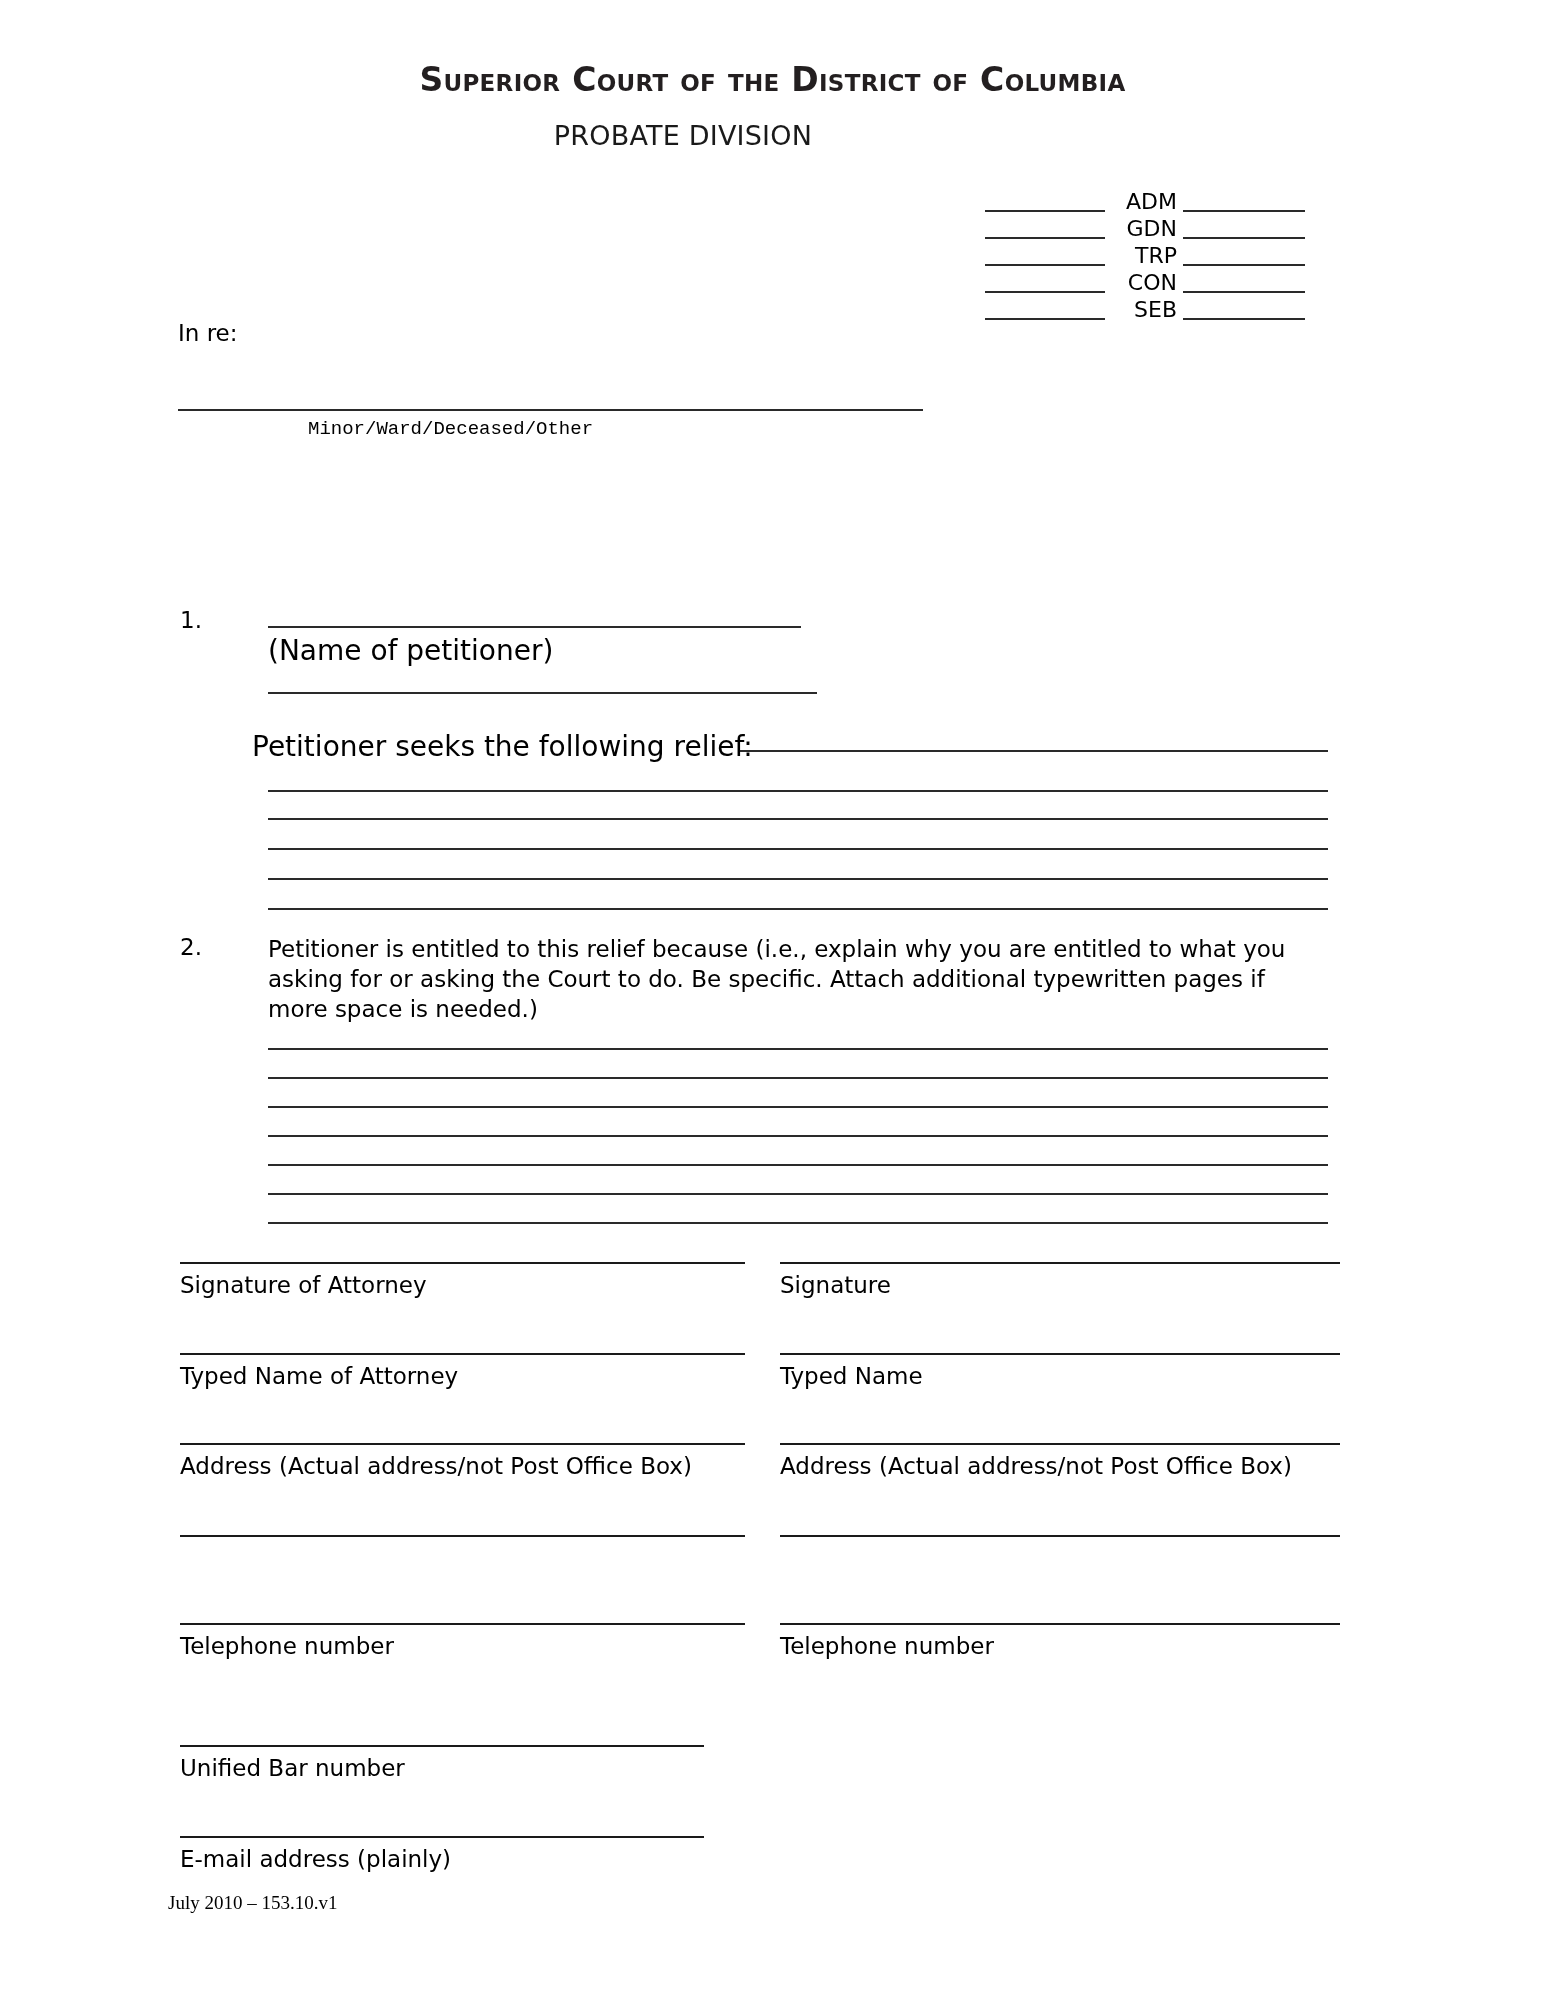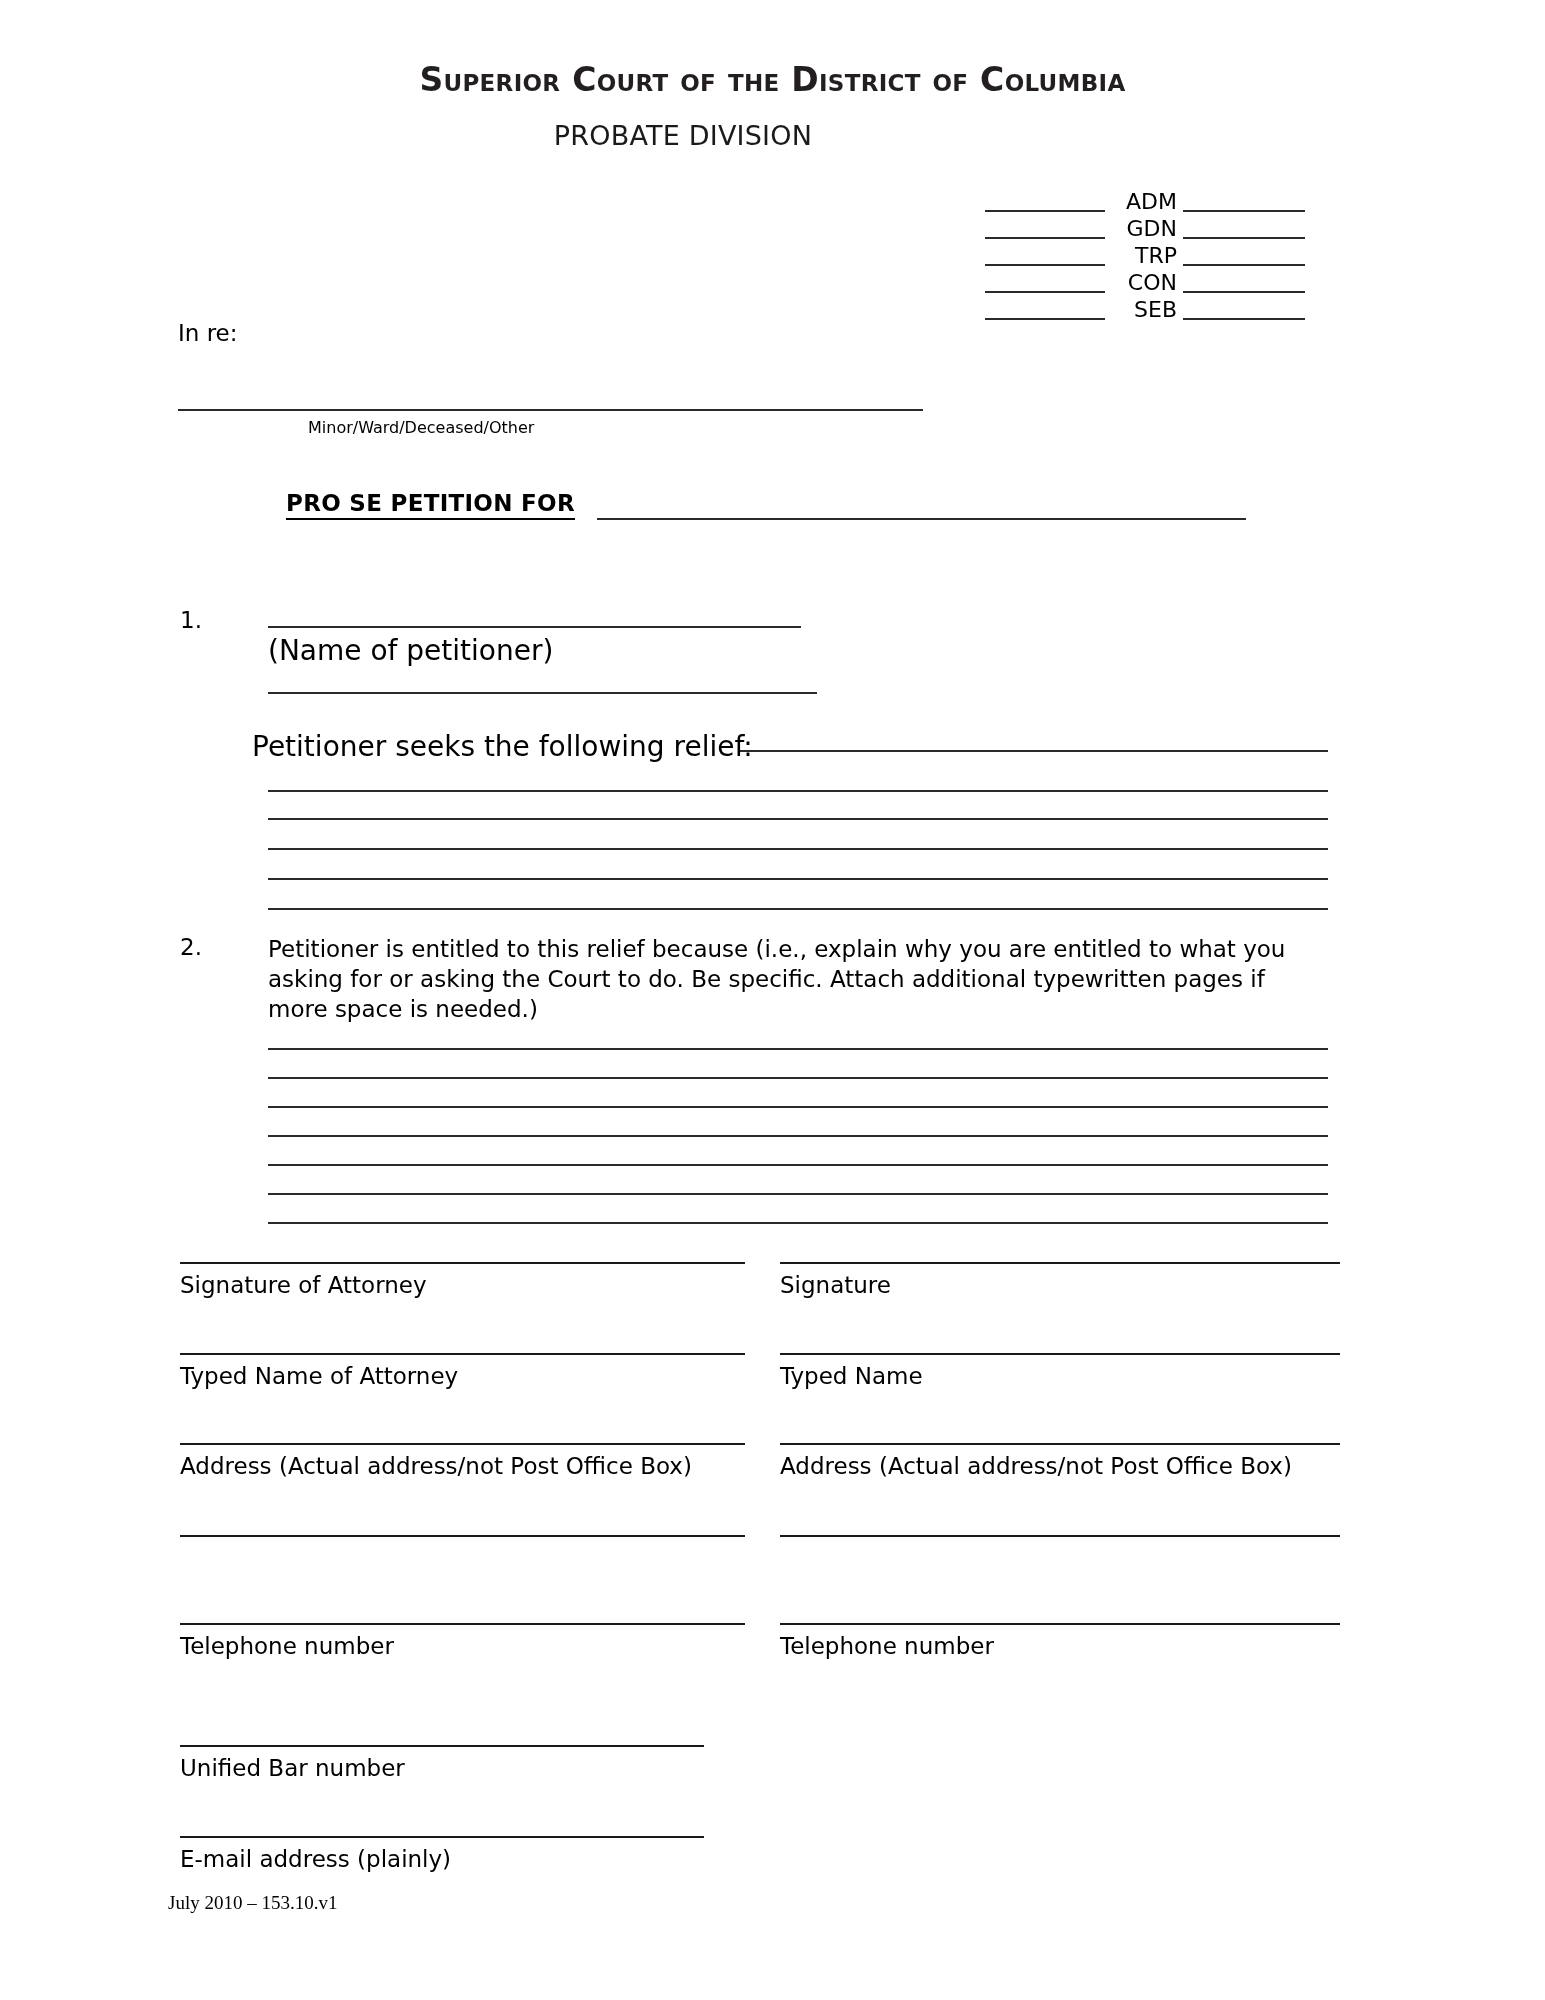--- a/index.html
+++ b/index.html
@@ -86,21 +86,22 @@
     position: absolute;
     left: 178px;
     top: 409px;
     width: 745px;
     border-bottom: 2px solid #2a2a2a;
   }
   .inre-caption {
     position: absolute;
     left: 308px;
     top: 418px;
-    font-size: 16px;
+    font-size: 19px;
+    font-family: Liberation Mono, monospace;
   }
 
   
   .petition-head {
     position: absolute;
     left: 286px;
     top: 490px;
     width: 960px;
     display: flex;
     align-items: flex-end;
@@ -205,24 +206,20 @@
       <span class="code-rule"></span>
       <span class="code-label">SEB</span>
       <span class="code-rule right"></span>
     </div>
   </div>
 
   <div class="inre">In re:</div>
   <div class="inre-rule"></div>
   <div class="inre-caption">Minor/Ward/Deceased/Other</div>
 
-  <div class="petition-head">
-    <span class="ph-label">PRO SE PETITION FOR</span>
-    <span class="ph-rule"></span>
-  </div>
 
   <div class="item-num" style="left:180px; top:607px;">1.</div>
   <div class="rule" style="left:268px; top:626px; width:533px;"></div>
   <div class="inline-label" style="left:268px; top:634px;">(Name of petitioner)</div>
   <div class="rule" style="left:268px; top:692px; width:549px;"></div>
   <div class="inline-label" style="left:252px; top:730px;">Petitioner seeks the following relief:</div>
   <div class="rule" style="left:740px; top:750px; width:588px;"></div>
 
   <div class="rule" style="left:268px; top:790px; width:1060px;"></div>
   <div class="rule" style="left:268px; top:818px; width:1060px;"></div>

